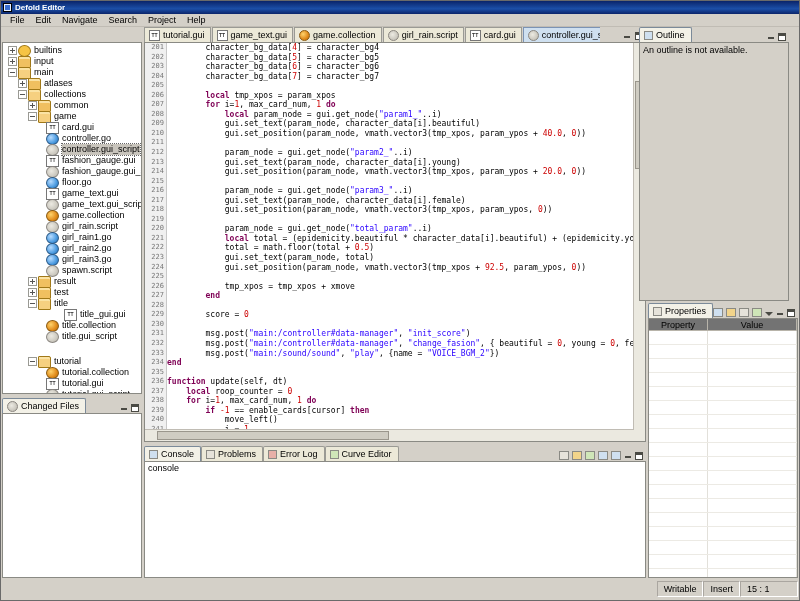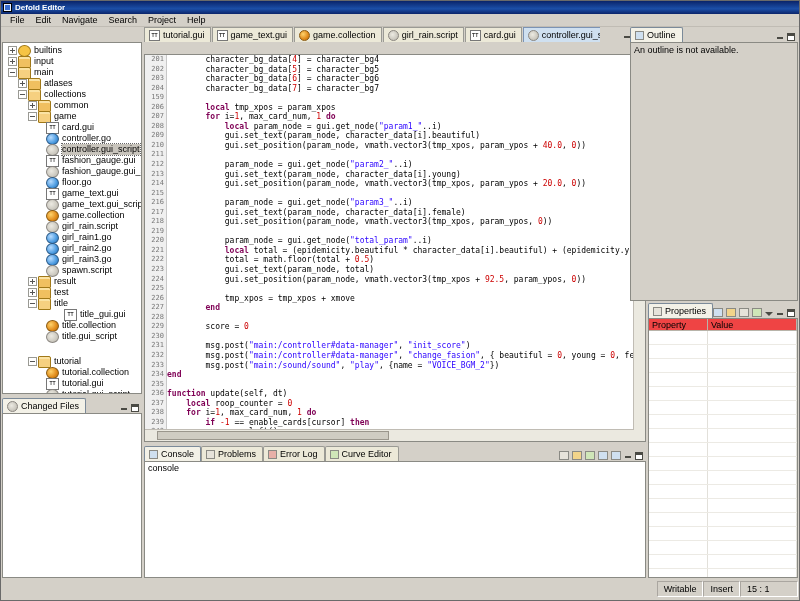--- a/index.html
+++ b/index.html
@@ -79,21 +79,21 @@
   #editor-area{left:142px;top:0;right:152px;bottom:136px;}
   .editortabs{height:15px;display:flex;align-items:flex-end;background:#d4d0c8;}
   .etab{height:14px;display:flex;align-items:center;padding:0 5px 0 4px;font-size:9px;
         background:#ece9d8;border:1px solid #9a9a94;border-bottom:none;margin-right:1px;white-space:nowrap;}
   .etab.active{background:#cfe0f0;border-color:#7b93b4;}
   .etab .ic{width:9px;height:9px;margin-right:3px;flex:none;}
   .etab .close{margin-left:4px;font-size:8px;color:#444;}
   .etabtools{margin-left:auto;display:flex;align-items:center;gap:4px;padding:0 3px 2px 0;}
 
   .editorbody{position:absolute;left:0;right:0;top:15px;bottom:0;border:1px solid #8a8a84;
-              background:#fff;box-sizing:border-box;overflow:hidden;margin-top:12px;}
+              background:#fff;box-sizing:border-box;overflow:hidden;}
   .codearea{position:absolute;left:0;top:0;right:11px;bottom:11px;overflow:hidden;background:#fff;}
   .gutter{position:absolute;left:0;top:0;width:21px;bottom:0;background:#f0f0f0;border-right:1px solid #c8c8c8;}
   .codelines{position:absolute;left:22px;top:0;right:0;bottom:0;
              font-family:"DejaVu Sans Mono", monospace;font-size:8px;line-height:9.55px;white-space:pre;}
   .gutter .gl{font-family:"DejaVu Sans Mono", monospace;font-size:7px;line-height:9.55px;
               color:#777;text-align:right;padding-right:2px;}
   .kw{color:#7f0055;font-weight:bold;}
   .num{color:#cc0000;}
   .str{color:#2a00ff;}
 
@@ -103,26 +103,26 @@
   .sb-thumb-v{position:absolute;left:1px;right:1px;top:38px;height:86px;background:#cfccc2;border:1px solid #9a968c;}
   .sb-thumb-h{position:absolute;top:1px;bottom:1px;left:12px;width:230px;background:#cfccc2;border:1px solid #9a968c;}
   .sb-corner{position:absolute;right:0;bottom:0;width:11px;height:11px;background:#ebe9e0;}
 
   
   #console-area{left:142px;right:152px;bottom:0;height:132px;}
   .consolebody{position:absolute;left:0;right:0;top:15px;bottom:0;border:1px solid #8a8a84;background:#fff;box-sizing:border-box;}
   .consoletext{padding:1px 3px;font-size:9px;}
 
   
-  #outline{right:0;top:0;width:168px;height:274px;}
+  #outline{right:9px;top:0;width:150px;height:274px;}
   #properties{right:0;top:276px;width:150px;bottom:0;}
   .outlinetext{padding:2px 3px;font-size:9px;}
   .proptable{width:100%;border-collapse:collapse;font-size:9px;}
-  .proptable th{background:#ef4444;border-right:1px solid #b8b4aa;border-bottom:1px solid #b8b4aa;
-                text-align:left;font-weight:normal;padding:0 3px;height:11px;}
+  .proptable th{background:#737373;border-right:1px solid #b8b4aa;border-bottom:1px solid #b8b4aa;
+                text-align:center;font-weight:normal;padding:0 3px;height:11px;}
   .proptable td{border-right:1px solid #e2e0da;border-bottom:1px solid #eceae4;height:11px;}
   .pt-col1{width:52px;}
 
   
   .statusbar{position:absolute;left:1px;right:1px;bottom:1px;height:20px;background:#d4d0c8;
              display:flex;align-items:center;}
   .stseg{height:14px;display:flex;align-items:center;padding:0 6px;font-size:9px;
          border-left:1px solid #aaa6a0;border-top:1px solid #aaa6a0;
          border-right:1px solid #fff;border-bottom:1px solid #fff;}
   .stspacer{flex:1;}
@@ -372,21 +372,21 @@
         </div>
       </div>
 
       <div class="editorbody">
         <div class="codearea">
           <div class="gutter" id="gutter">
               <div class="gl">201</div>
               <div class="gl">202</div>
               <div class="gl">203</div>
               <div class="gl">204</div>
-              <div class="gl">159</div>
+              <div class="gl">205</div>
               <div class="gl">206</div>
               <div class="gl">207</div>
               <div class="gl">208</div>
               <div class="gl">209</div>
               <div class="gl">210</div>
               <div class="gl">211</div>
               <div class="gl">212</div>
               <div class="gl">213</div>
               <div class="gl">214</div>
               <div class="gl">215</div>

